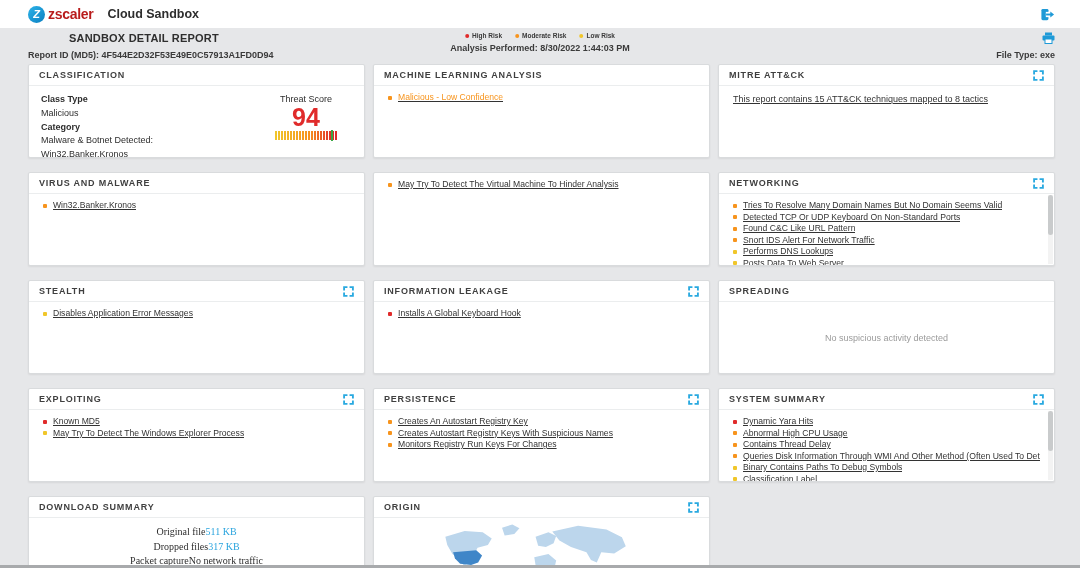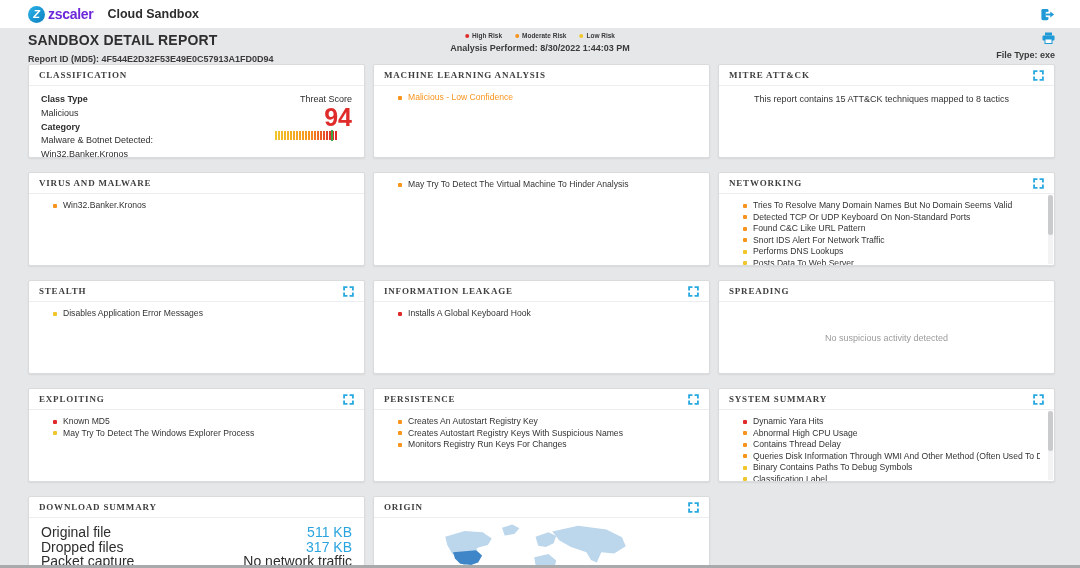--- a/index.html
+++ b/index.html
@@ -4,71 +4,71 @@
 <style>
   * { margin:0; padding:0; box-sizing:border-box; }
   html,body { width:1080px; height:568px; overflow:hidden; }
   body { font-family:"Liberation Sans", sans-serif; background:#e6e7e9; color:#333; }
   #app { position:relative; width:1080px; height:568px; overflow:hidden; background:#e6e7e9; }
 
   
   .topbar { position:absolute; top:0; left:0; right:0; height:28px; background:#ffffff; display:flex; align-items:center; padding:0 25px 0 28px; z-index:5; }
   .logo-wrap { display:flex; align-items:center; cursor:pointer; }
   .logo-circle { width:17px; height:17px; border-radius:50%; background:linear-gradient(135deg,#2db3e8,#0b7fc1); color:#fff; font-weight:bold; font-style:italic; font-size:11px; line-height:17px; text-align:center; }
-  .logo-word { margin-left:3px; color:#6d28d9; font-weight:bold; font-size:14px; letter-spacing:-0.3px; }
+  .logo-word { margin-left:3px; color:#b91c1c; font-weight:bold; font-size:14px; letter-spacing:-0.3px; }
   .product-name { margin-left:14px; color:#2d2d2d; font-size:12.5px; font-weight:bold; }
   .topbar-right { margin-left:auto; display:flex; align-items:center; }
 
   
   .band { position:absolute; top:28px; left:0; right:0; height:30px; }
   .band-left { position:absolute; left:28px; top:4px; }
-  .band-title { font-size:14px; font-weight:bold; color:#2e2e2e; letter-spacing:.2px; }
+  .band-title { font-size:11px; font-weight:bold; color:#2e2e2e; letter-spacing:.2px;margin-left:41px; }
   .band-id { font-size:9px; font-weight:bold; color:#3a3a3a; margin-top:6px; }
   .band-center { position:absolute; left:50%; top:4px; transform:translateX(-50%); text-align:center; }
   .legend { display:flex; justify-content:center; gap:13px; align-items:center; }
   .legend-item { display:flex; align-items:center; gap:3px; font-size:6.5px; color:#3a3a3a; font-weight:bold; }
   .legend-dot { width:4px; height:4px; border-radius:50%; display:inline-block; }
   .band-analysis { font-size:9px; font-weight:bold; color:#3a3a3a; margin-top:4px; }
   .band-right { position:absolute; right:25px; top:2px; text-align:right; }
   .band-filetype { font-size:9px; font-weight:bold; color:#3a3a3a; margin-top:2px; }
 
   
   .risk-high { background:#e02b2b; }
   .risk-moderate { background:#f7941d; }
   .risk-low { background:#f0c62a; }
 
   
   .content { position:absolute; top:64px; left:28px; width:1027px; display:grid; grid-template-columns:repeat(3,337px); grid-auto-rows:94px; gap:14px 8px; }
   .card { position:relative; background:#fff; border:1px solid #d9dbdd; border-radius:2px; box-shadow:0 1px 2px rgba(0,0,0,.07); overflow:hidden; }
-  .card-header { height:21px; display:flex; align-items:center; justify-content:space-between; padding:0 10px; border-bottom:1px solid #ebedee;font-family:Liberation Serif, serif; }
+  .card-header { height:21px; display:flex; align-items:center; justify-content:space-between; padding:0 10px; border-bottom:1px solid #ebedee; }
   .card-title { font-size:9px; font-weight:bold; letter-spacing:.8px; color:#3f3f3f; white-space:nowrap; }
   .expand-btn { width:11px; height:11px; cursor:pointer; flex-shrink:0; }
-  .card-body { padding:6px 24px; }
+  .card-body { padding:6px 14px;text-decoration:underline; }
   .li { display:flex; align-items:center; line-height:11.5px; }
   .dot { width:4px; height:4px; border-radius:1px; margin-right:6px; flex-shrink:0; }
   .li-text { font-size:8.6px; color:#333; white-space:nowrap; overflow:hidden; }
   .li-text.orange { color:#f7941d; }
-  .plain-text { font-size:9px; color:#333; padding-top:2px;margin-left:11px; }
+  .plain-text { font-size:9px; color:#333; padding-top:2px; }
   .empty-body { position:absolute; top:22px; left:0; right:0; bottom:0; display:flex; align-items:center; justify-content:center; font-size:9px; color:#9b9b9b; }
 
   
   .class-body { display:flex; justify-content:space-between; padding:7px 12px 0 12px; }
   .class-lines div { font-size:9px; line-height:13.8px; color:#2e2e2e; }
   .class-lines div.b { font-weight:bold; }
-  .score-box { width:92px; text-align:right; padding-top:1px; }
+  .score-box { width:92px; text-align:center; padding-top:1px; }
   .score-label { font-size:9px; color:#2e2e2e; }
   .score-value { font-size:25px; font-weight:bold; color:#e02b2b; line-height:26px; }
   .gauge { position:relative; width:62px; height:9px; margin:1px auto 0 auto;
            background:repeating-linear-gradient(90deg, transparent 0 2px, #fff 2px 3px),
                       linear-gradient(90deg,#f0c62a,#f7941d 55%,#e02b2b 92%); }
   .gauge-marker { position:absolute; top:-1px; width:2px; height:11px; background:#3aa945; }
 
   
   .dl-body { padding:7px 12px; }
-  .dl-row { display:flex; justify-content:space-between; line-height:14.5px; font-size:14px; }
+  .dl-row { display:flex; justify-content:center; line-height:14.5px; font-size:10px;font-family:Liberation Serif, serif; }
   .dl-label { color:#2e2e2e; }
   .dl-value { color:#2e2e2e; }
   .dl-value.link { color:#2aa4de; cursor:pointer; }
 
   
   .vscroll { position:absolute; top:22px; right:1px; bottom:1px; width:5px; background:#f3f3f3; }
   .vscroll .thumb { position:absolute; top:0; left:0; width:5px; height:58%; background:#c9cbcc; border-radius:3px; }
 
   
   .map-wrap { display:flex; justify-content:center; padding-top:3px; }

